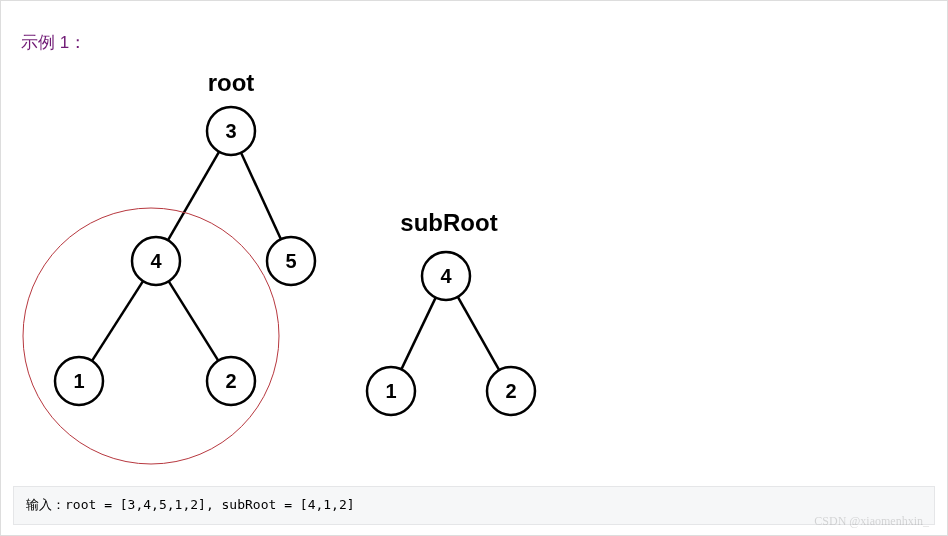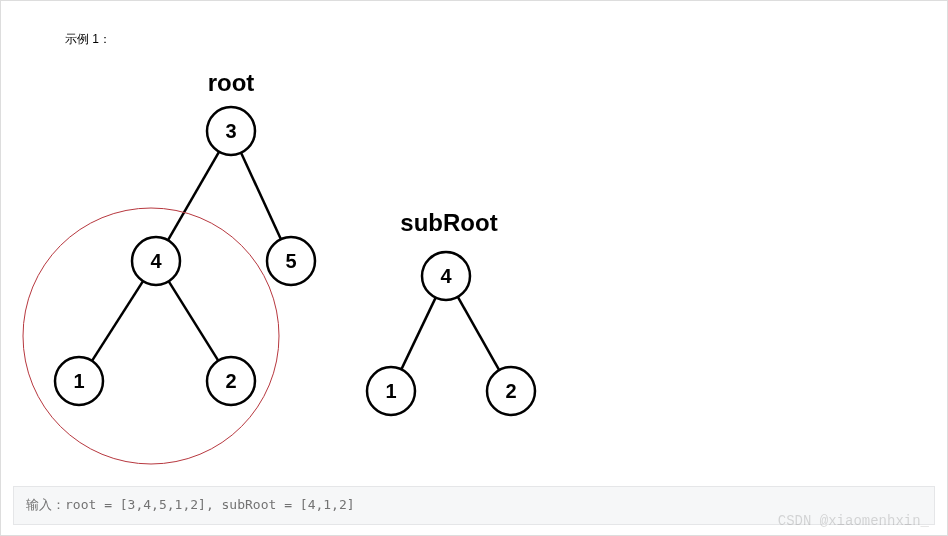--- a/index.html
+++ b/index.html
@@ -10,52 +10,51 @@
     width: 948px;
     height: 536px;
     position: relative;
     box-sizing: border-box;
     border: 1px solid #ddd;
   }
   .example-label {
     position: absolute;
     top: 30px;
     left: 20px;
-    font-size: 12px;
-    color: #000000;
-    margin-left: 44px;
+    font-size: 17px;
+    color: #701a75;
   }
   .diagram {
     position: absolute;
     top: 60px;
     left: 0;
     width: 600px;
     height: 420px;
   }
   .io-block {
     position: absolute;
     left: 12px;
     right: 12px;
     bottom: 10px;
     background: #f6f7f8;
     border: 1px solid #e5e6e8;
     padding: 8px 12px;
     font-family: Consolas, Menlo, monospace;
     font-size: 13px;
-    color: #737373;
+    color: #000000;
     line-height: 1.6;
   }
   .io-label { font-family: Arial, "Microsoft YaHei", sans-serif; }
   .watermark {
     position: absolute;
     right: 18px;
     bottom: 6px;
-    font-size: 14px;
+    font-size: 12px;
     color: rgba(0,0,0,0.15);
-    font-family: Liberation Mono, monospace;
+    font-family: Liberation Serif, serif;
     pointer-events: none;
   }
   svg text.node-val {
     font-family: Arial, sans-serif;
     font-size: 20px;
     font-weight: 700;
     text-anchor: middle;
     dominant-baseline: central;
   }
   svg text.title {

